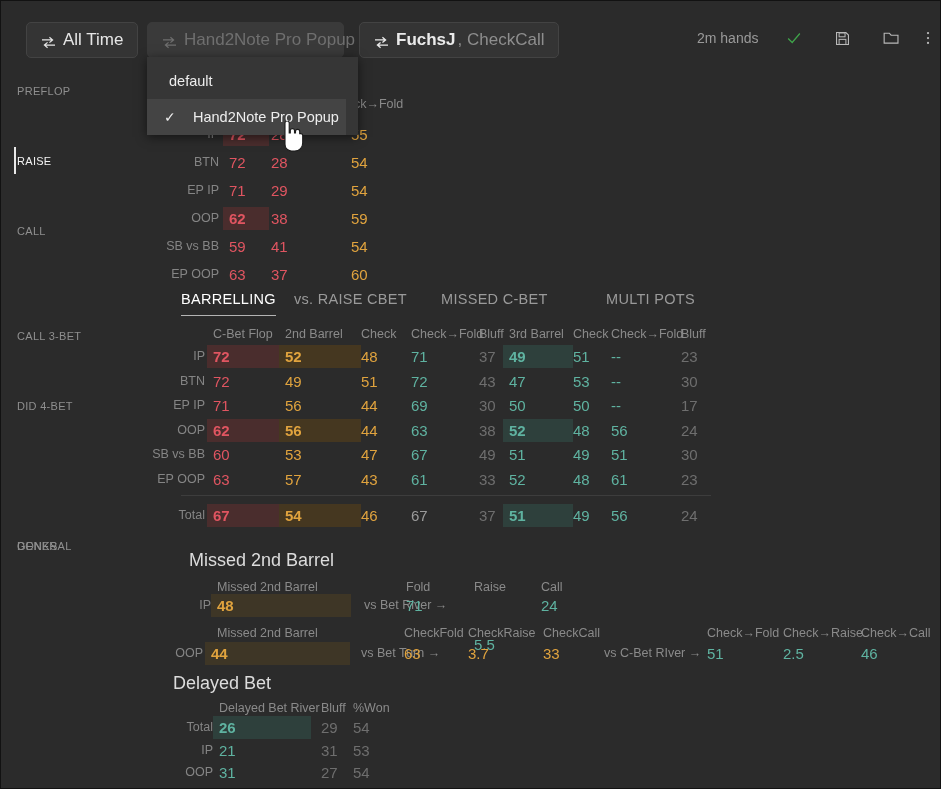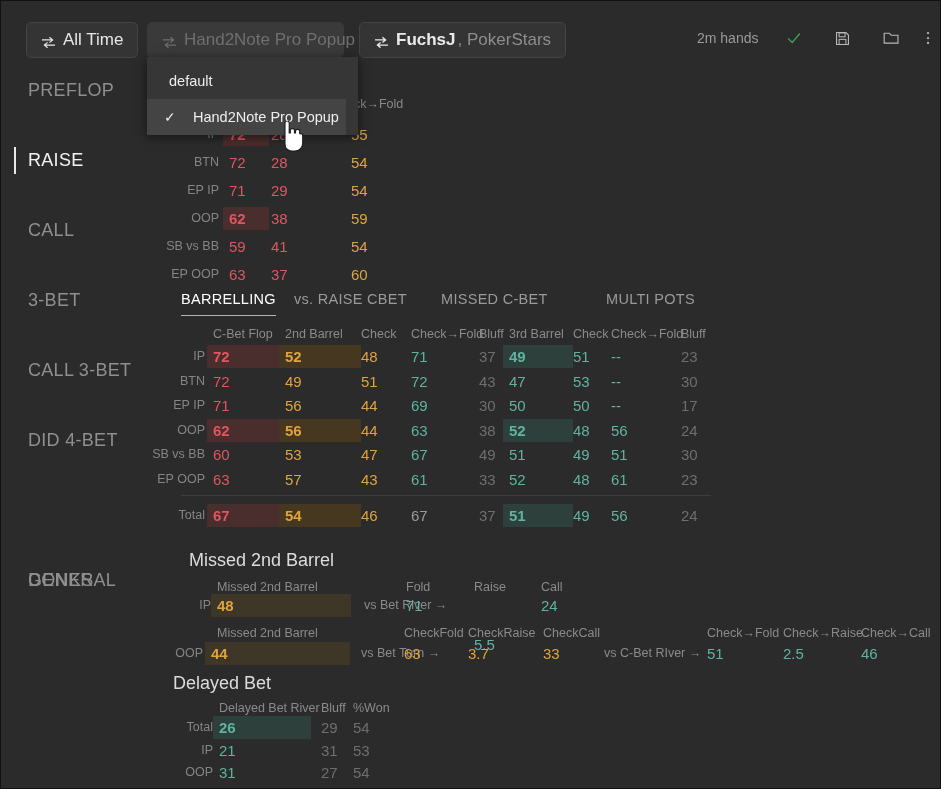--- a/index.html
+++ b/index.html
@@ -76,22 +76,22 @@
   
   #sidebar {
     position: absolute; left: 0; top: 72px;
     width: 160px; height: 717px;
     background: #2b2b2b;
   }
   .nav-item {
     position: relative;
     height: 35px;
     display: flex; align-items: center;
-    padding-left: 27px;
-    font-size: 18px;
+    padding-left: 16px;
+    font-size: 11px;
     letter-spacing: .3px;
     color: #8f8f8f;
     cursor: pointer;
     user-select: none;
   }
   .nav-item.active { color: #f2f2f2; }
   .nav-item.active::before {
     content: ""; position: absolute; left: 13px; top: 4px;
     width: 2px; height: 27px; background: #e8e8e8;
   }
@@ -211,21 +211,21 @@
     </div>
 
     <div class="tbtn" id="btn-player">
       <span class="swap-ico">
         <svg viewBox="0 0 16 14" width="15" height="13">
           <path d="M1 4.2 H12 M9 1.3 L12.4 4.2 L9 7.1" fill="none" stroke="#eaeaea" stroke-width="1.4"></path>
           <path d="M15 9.8 H4 M7 6.9 L3.6 9.8 L7 12.7" fill="none" stroke="#eaeaea" stroke-width="1.4"></path>
         </svg>
       </span>
       <span style="font-weight:bold">FuchsJ</span>
-      <span class="player-sub" style="margin-left:-5px">, PokerStars</span>
+      <span class="player-sub" style="margin-left:-5px">, CheckCall</span>
     </div>
 
     <div id="hands-count">2m hands</div>
 
     <div class="tb-ico" id="ico-check">
       <svg viewBox="0 0 20 20" width="18" height="18">
         <path d="M3.5 10.5 L8 15 L16.5 5" fill="none" stroke="#3fa34a" stroke-width="1.4"></path>
       </svg>
     </div>
     <div class="tb-ico" id="ico-save">
@@ -251,23 +251,20 @@
 
   <div id="sidebar">
       <div class="nav-item" style="top:0px;">
         <span>PREFLOP</span>
       </div>
       <div class="nav-item active" style="top:35px;">
         <span>RAISE</span>
       </div>
       <div class="nav-item" style="top:70px;">
         <span>CALL</span>
-      </div>
-      <div class="nav-item" style="top:105px;">
-        <span>3-BET</span>
       </div>
       <div class="nav-item" style="top:140px;">
         <span>CALL 3-BET</span>
       </div>
       <div class="nav-item" style="top:175px;">
         <span>DID 4-BET</span>
       </div>
       <div class="nav-item" style="top:280px;">
         <span>DONKS</span>
       </div>

